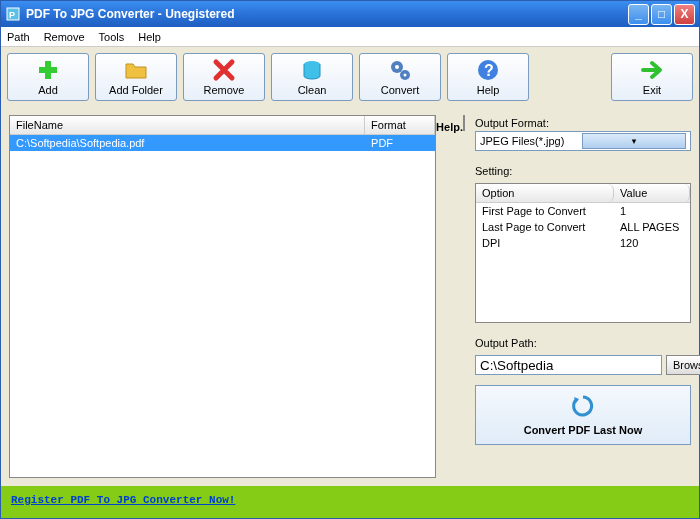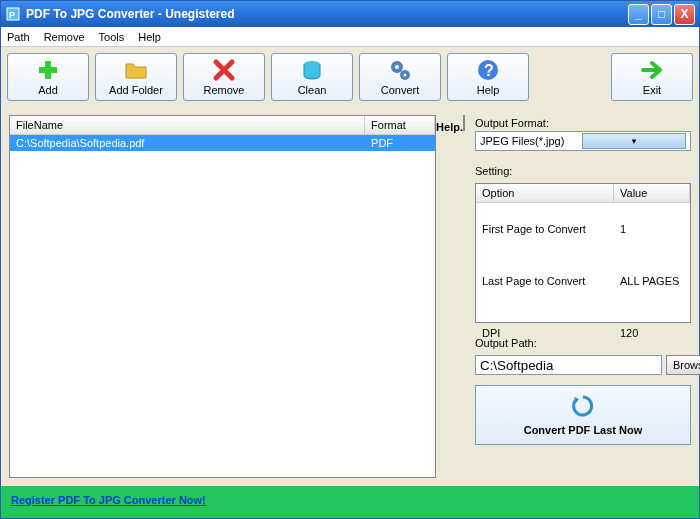--- a/index.html
+++ b/index.html
@@ -32,34 +32,34 @@
 .progress-bar { height: 16px; border: 1px solid #888; background: #fff; }
 .progress-fill { height: 100%; background: linear-gradient(to bottom, #40e040, #20c020); width: 100%; }
 .register-link { color: #0040d0; text-decoration: underline; font-weight: bold; padding: 8px 2px; cursor: pointer; }
 .right-panel { width: 216px; display: flex; flex-direction: column; }
 .out-label { padding: 2px 0; }
 .select-box { width: 100%; height: 20px; border: 1px solid #7a9ac0; background: #fff; display: flex; align-items: center; padding: 0 4px; cursor: pointer; }
 .select-box span { flex: 1; }
 .select-arrow { width: 16px; height: 16px; background: linear-gradient(to bottom, #dbeaf9, #b0cff0); border: 1px solid #7a9ac0; display: flex; align-items: center; justify-content: center; font-size: 9px; }
 .setting-table { border: 1px solid #888; background: #fff; margin-top: 4px; height: 140px; }
 .set-header { display: flex; background: linear-gradient(to bottom, #fff, #e8e8e8); border-bottom: 1px solid #ccc; }
-.set-header div { padding: 3px 6px; border-right: 1px solid #ccc; }
+.set-header div { padding: 3px 6px; border-right: 1px solid #ccc; border-radius: 6px; }
 .sh-opt { flex: 1; }
 .sh-val { width: 76px; }
 .set-row { display: flex; }
-.set-row div { padding: 20px 6px; }
+.set-row div { padding: 2px 6px; }
 .sr-opt { flex: 1; }
 .sr-val { width: 76px; }
 .out-path-row { display: flex; gap: 4px; align-items: center; margin-top: 4px; }
 .out-path-input { flex: 1; height: 20px; border: 1px solid #7a9ac0; background: #fff; padding: 0 4px; }
 .browse-btn { height: 20px; padding: 0 6px; border: 1px solid #888; background: linear-gradient(to bottom, #fff, #ddd); cursor: pointer; font-size: 11px; }
 .convert-box { margin-top: 10px; border: 1px solid #7a9ac0; padding: 8px; display: flex; flex-direction: column; align-items: center; gap: 6px; background: linear-gradient(to bottom, #f4f8fc, #e0ecf8); cursor: pointer; }
 .convert-label { font-weight: bold; }
 .spacer-v { height: 12px; }
-.bottom-area { padding: 0 8px 4px; background: #22c55e; }
+.bottom-area { padding: 0 8px 4px; background: #84cc16; font-family: Liberation Mono, monospace; }
 </style>
 </head>
 <body>
 
 <div class="window">
   <div class="titlebar">
     <span class="titlebar-icon">
       <svg width="14" height="14" viewBox="0 0 14 14">
           <rect x="1" y="1" width="12" height="12" fill="#5bbfe8" stroke="#fff"></rect>
           <text x="3" y="11" font-size="9" fill="#fff">P</text>

